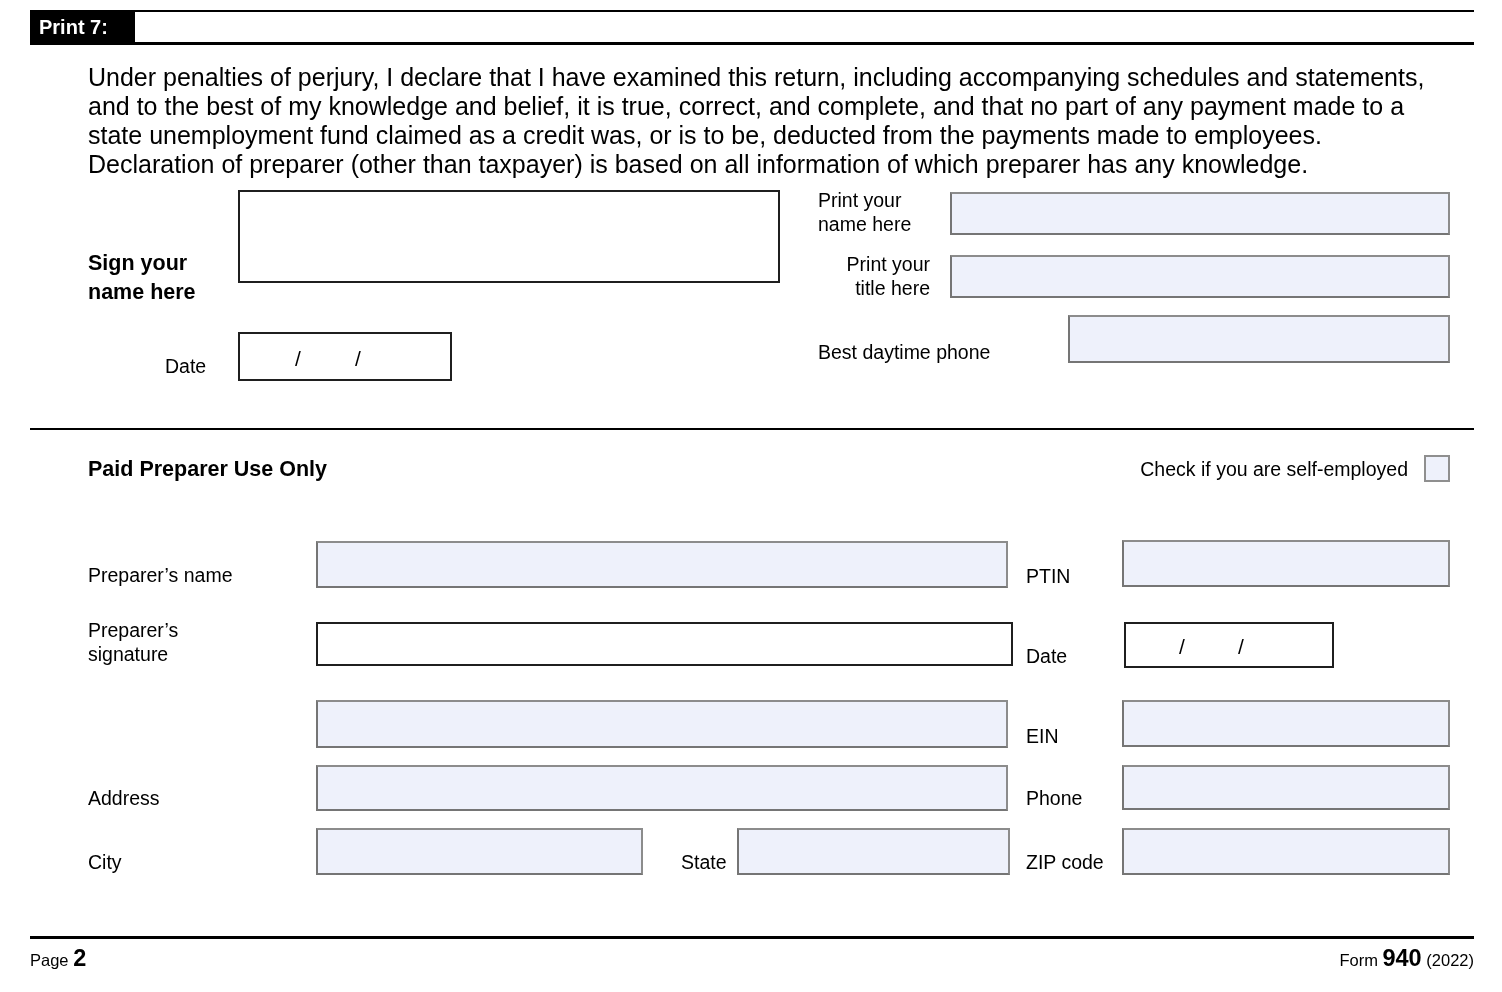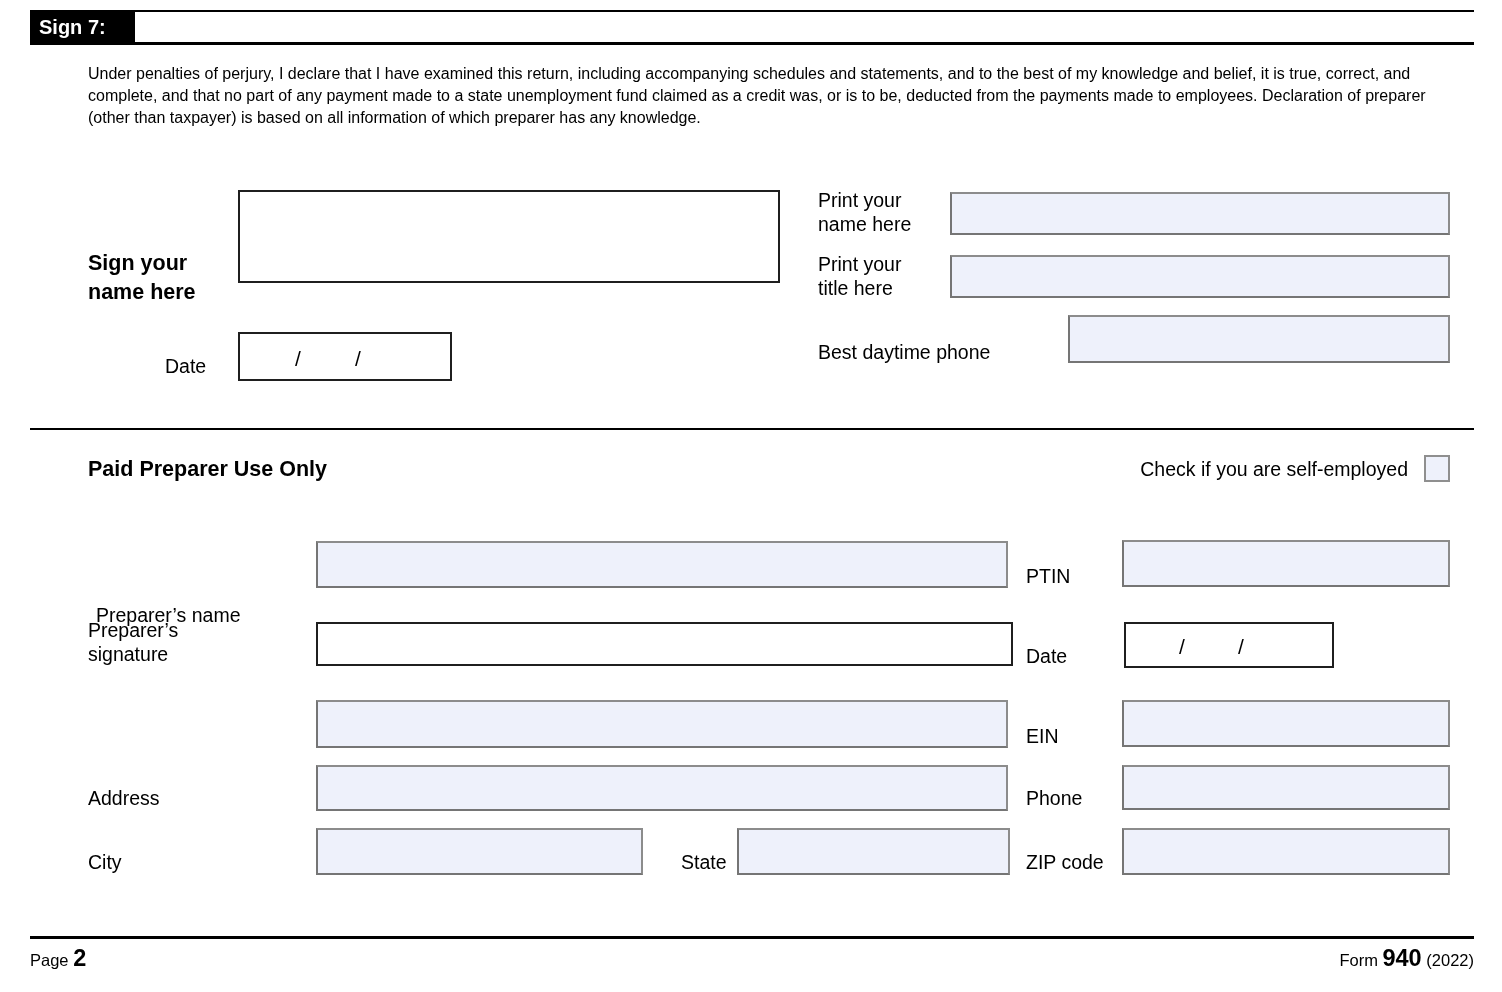--- a/index.html
+++ b/index.html
@@ -31,21 +31,21 @@
   }
   .part-title {
     font-weight: bold; font-size: 20px;
     display: flex; align-items: center;
     padding-left: 15px;
     flex: 1;
   }
 
   .declaration {
     left: 88px; top: 63px; width: 1348px;
-    font-size: 16px; line-height: 22px;
+    font-size: 25px; line-height: 29px;
   }
 
   .label { font-size: 19.5px; line-height: 24px; }
   .label-bold { font-weight: bold; font-size: 21.5px; line-height: 29px; }
 
   .field-blue {
     background: #eef1fb;
     border: 2px solid #757575;
     border-top-color: #8c8c8c;
     border-right-color: #8c8c8c;
@@ -71,50 +71,50 @@
   .footer-left { left: 30px; top: 945px; font-size: 16.5px; }
   .footer-right { top: 945px; right: 28px; font-size: 16.5px; text-align: right; }
   .big-num { font-weight: bold; font-size: 23.5px; }
 </style>
 </head>
 <body>
 
 <div class="page">
 
   <div class="abs part-bar">
-    <div class="part-label">Sign 7:</div>
+    <div class="part-label">Print 7:</div>
   </div>
 
   <div class="abs declaration">Under penalties of perjury, I declare that I have examined this return, including accompanying schedules and statements, and to the best of my knowledge and belief, it is true, correct, and complete, and that no part of any payment made to a state unemployment fund claimed as a credit was, or is to be, deducted from the payments made to employees. Declaration of preparer (other than taxpayer) is based on all information of which preparer has any knowledge.</div>
 
   <div class="abs label-bold" style="left:88px; top:205px; width:140px;margin-top:44px;">Sign your name here</div>
   <div class="abs field-white" style="left:238px; top:190px; width:542px; height:93px;"></div>
 
   <div class="abs label" style="left:165px; top:354px;">Date</div>
   <div class="abs field-white" style="left:238px; top:332px; width:214px; height:49px;">
     <span class="slash" style="left:55px;">/</span>
     <span class="slash" style="left:115px;">/</span>
   </div>
 
   <div class="abs label" style="left:818px; top:188px; width:112px;">Print your name here</div>
   <div class="abs field-blue" style="left:950px; top:192px; width:500px; height:43px;"></div>
 
-  <div class="abs label" style="left:818px; top:252px; width:112px;">Print your title here</div>
+  <div class="abs label" style="left:818px; top:252px; width:112px;text-align:right;">Print your title here</div>
   <div class="abs field-blue" style="left:950px; top:255px; width:500px; height:43px;"></div>
 
   <div class="abs label" style="left:818px; top:340px;">Best daytime phone</div>
   <div class="abs field-blue" style="left:1068px; top:315px; width:382px; height:48px;"></div>
 
   <div class="abs divider" style="left:30px; top:428px; width:1444px; height:2px;"></div>
 
   <div class="abs label" style="left:1040px; top:457px; width:368px; text-align:right;">Check if you are self-employed</div>
   <div class="abs label-bold" style="left:88px; top:455px;">Paid Preparer Use Only</div>
   <div class="abs checkbox" style="left:1424px; top:455px; width:26px; height:27px;"></div>
 
-  <div class="abs label" style="left:96px; top:563px;margin-top:40px;">Preparer’s name</div>
+  <div class="abs label" style="left:88px; top:563px;">Preparer’s name</div>
   <div class="abs field-blue" style="left:316px; top:541px; width:692px; height:47px;"></div>
   <div class="abs label" style="left:1026px; top:564px;">PTIN</div>
   <div class="abs field-blue" style="left:1122px; top:540px; width:328px; height:47px;"></div>
 
   <div class="abs label" style="left:88px; top:618px; width:120px;">Preparer’s signature</div>
   <div class="abs field-white" style="left:316px; top:622px; width:697px; height:44px;"></div>
   <div class="abs label" style="left:1026px; top:644px;">Date</div>
   <div class="abs field-white" style="left:1124px; top:622px; width:210px; height:46px;">
     <span class="slash" style="left:53px;">/</span>
     <span class="slash" style="left:112px;">/</span>

